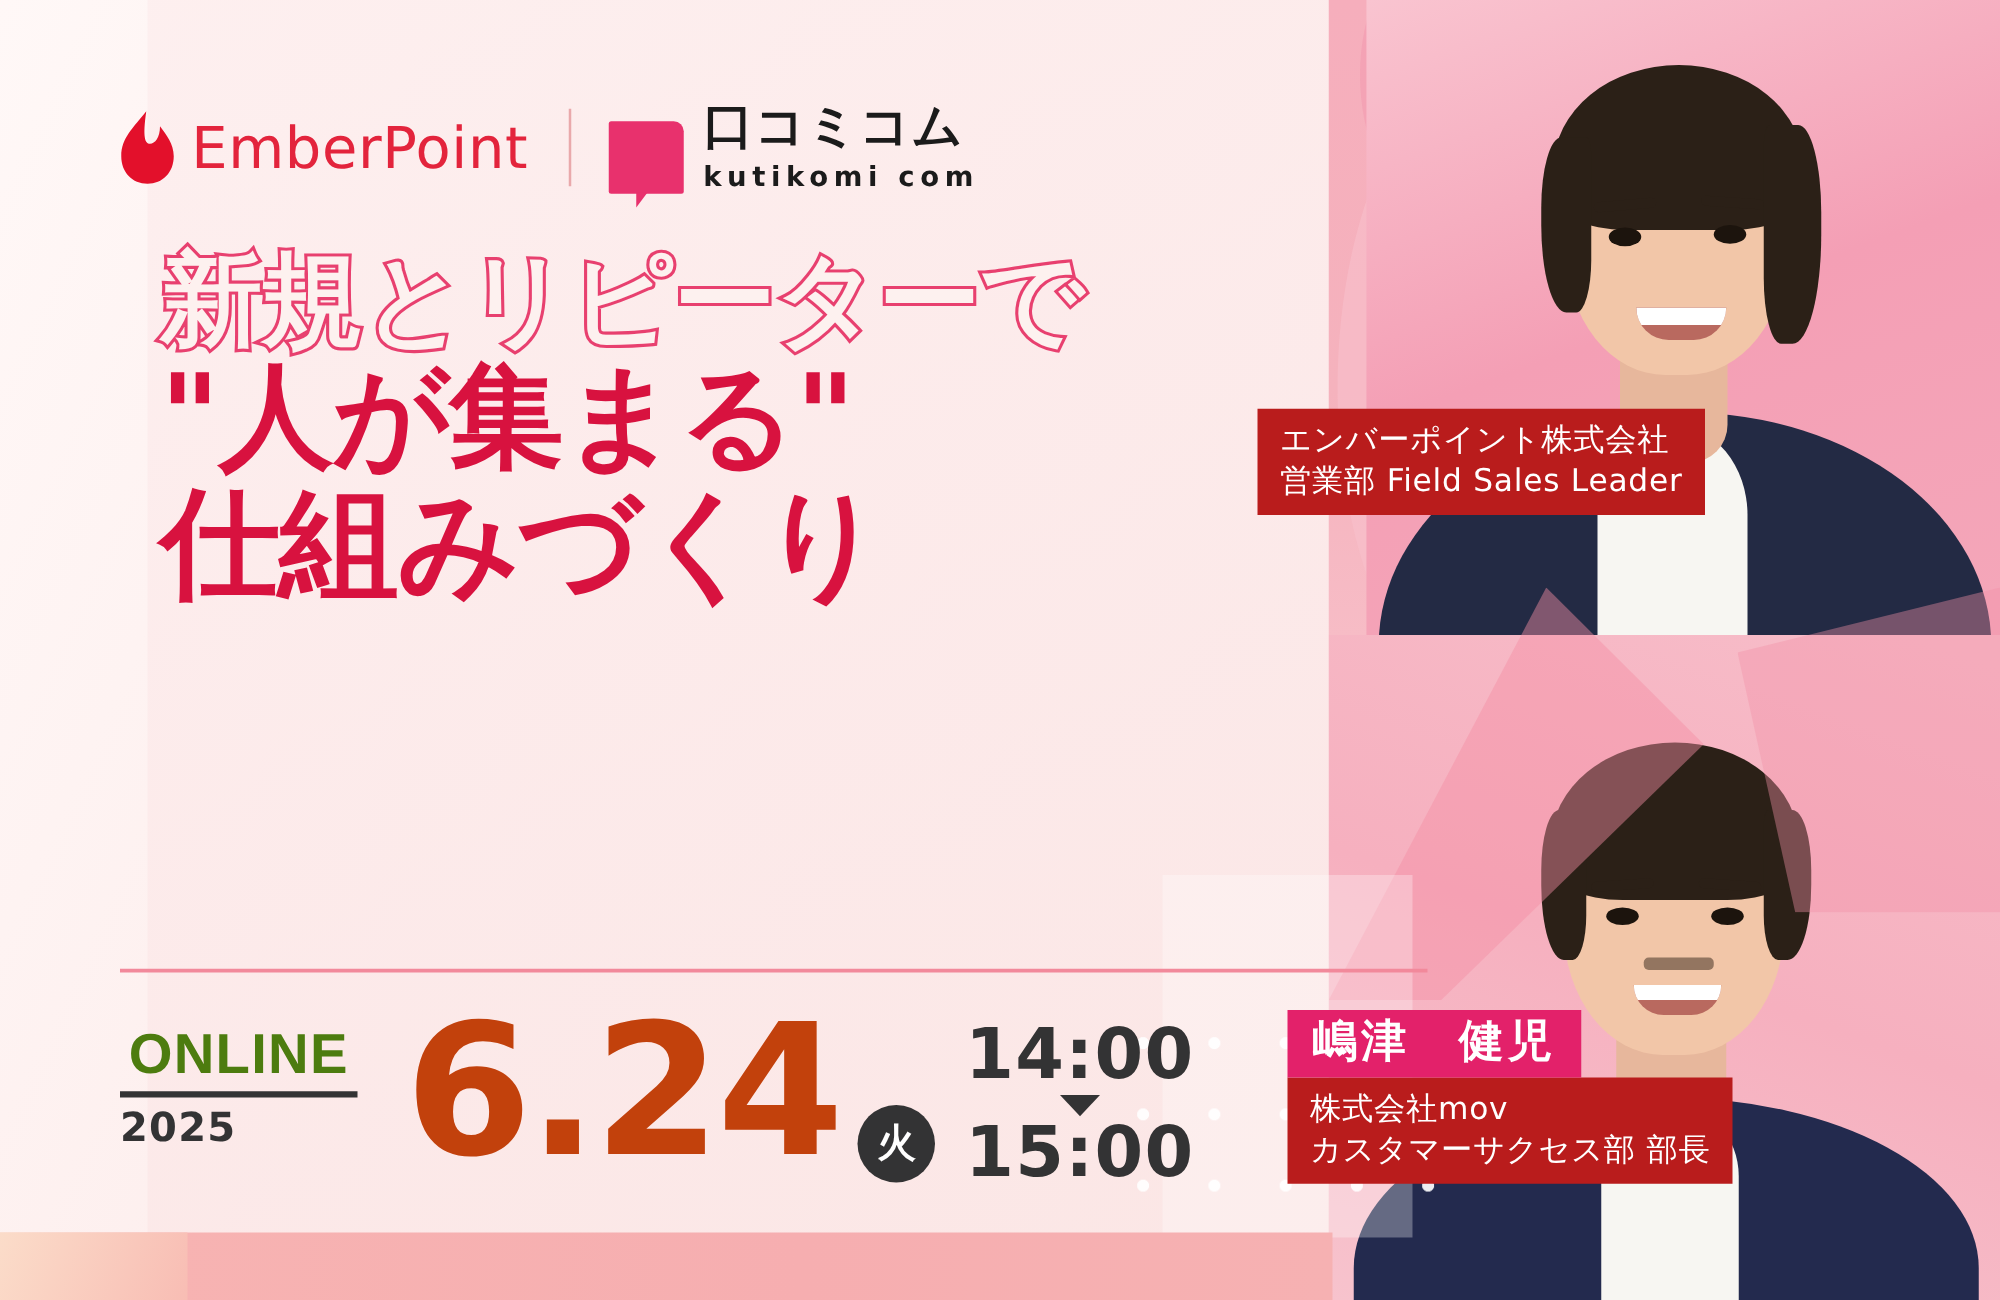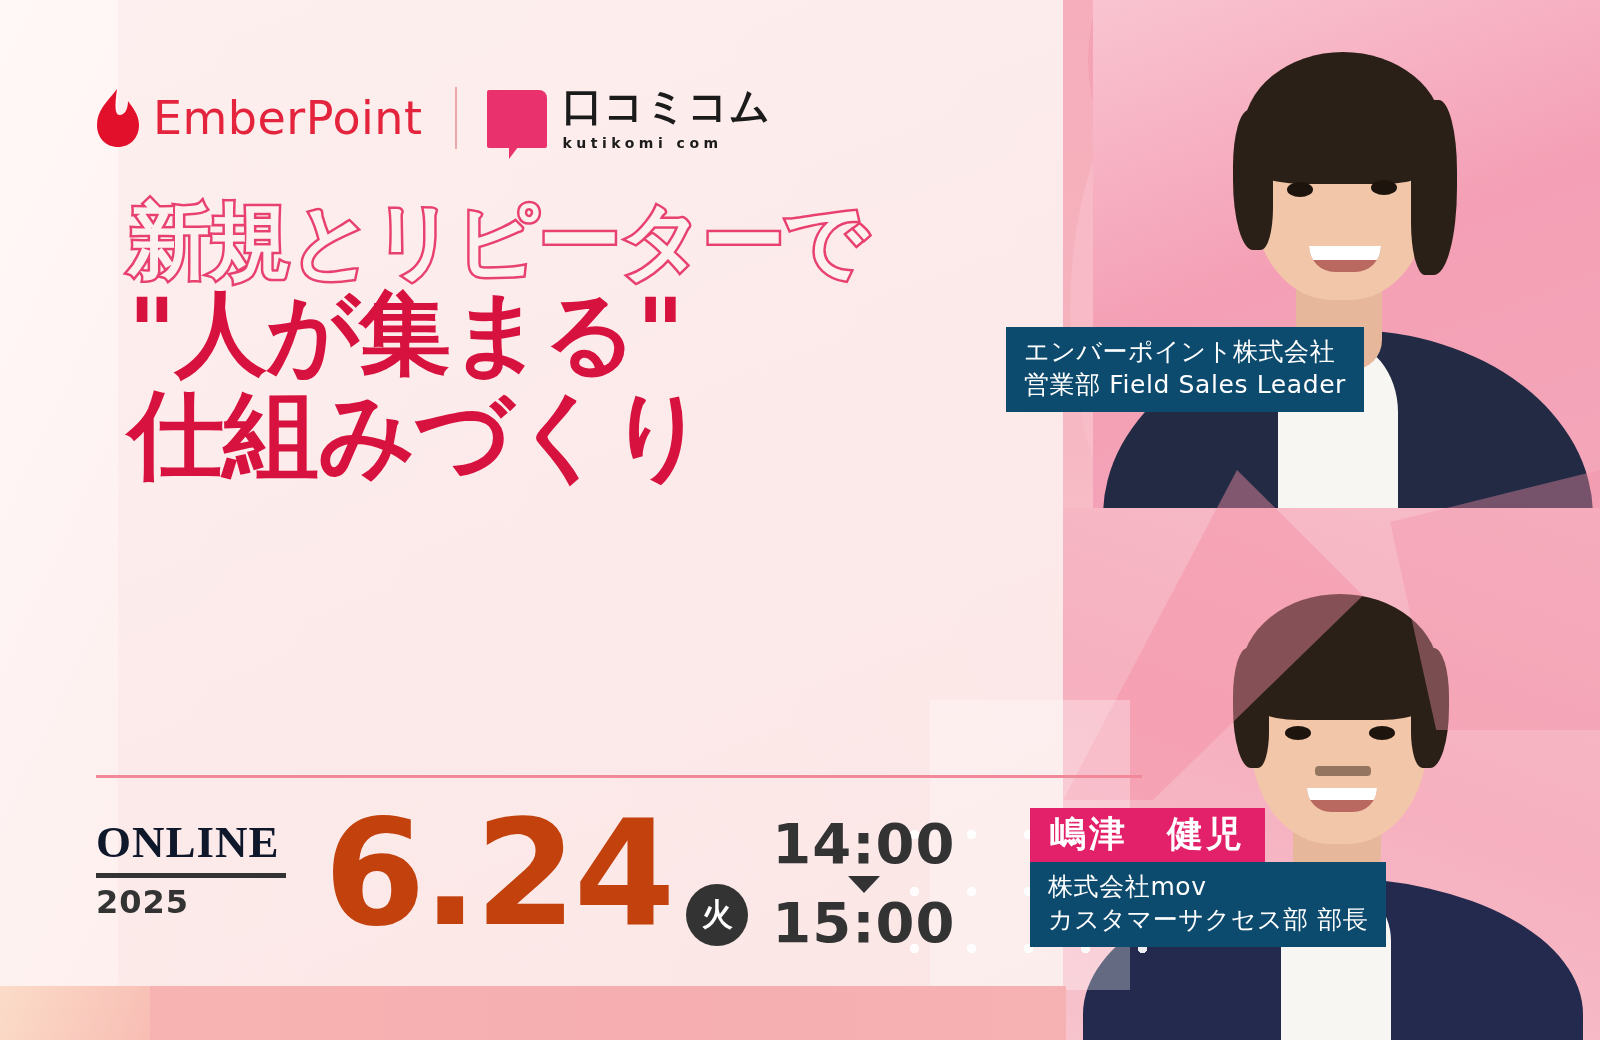--- a/index.html
+++ b/index.html
@@ -69,36 +69,36 @@
   
   .logo-row{position:absolute;left:95px;top:82px;display:flex;align-items:center;height:72px;}
   .flame{width:46px;height:60px;position:relative;margin-right:12px;flex:0 0 auto;}
   .ember-word{
     font-size:46px;letter-spacing:.5px;color:#e3243c;font-weight:400;
     font-family:"DejaVu Sans",sans-serif;line-height:1;
   }
   .logo-sep{
     width:2px;height:62px;background:#e9a9ab;margin:0 30px 0 32px;flex:0 0 auto;
   }
-  .kuti{display:flex;align-items:center;}
+  .kuti{display:flex;align-items:flex-end;}
   .kuti-bubble{
     width:60px;height:58px;background:#e8316d;margin-right:16px;flex:0 0 auto;
     border-radius:2px 8px 2px 2px;position:relative;margin-top:2px;
   }
   .kuti-bubble:after{
     content:"";position:absolute;left:22px;bottom:-11px;width:0;height:0;
     border-left:9px solid #e8316d;border-bottom:12px solid transparent;
   }
   .kuti-text{display:flex;flex-direction:column;}
   .kuti-jp{
     font-size:40px;font-weight:700;color:#1b1b1b;letter-spacing:1px;line-height:1;
     font-family:"DejaVu Sans",sans-serif;
   }
   .kuti-en{
-    font-size:14px;font-weight:700;color:#1b1b1b;letter-spacing:4.5px;margin-top:9px;
+    font-size:22px;font-weight:700;color:#1b1b1b;letter-spacing:4.5px;margin-top:9px;
     font-family:"DejaVu Sans",sans-serif;
   }
 
   
   .headline{position:absolute;left:128px;top:190px;width:880px;}
   .hl-1{
     font-size:62px;font-weight:700;color:#2f2f30;letter-spacing:1px;line-height:1.02;
     font-family:"DejaVu Sans",sans-serif;
   }
   .hl-2{
@@ -119,22 +119,23 @@
 
   
   .divider{
     position:absolute;left:96px;top:775px;width:1046px;height:3px;background:#f2899b;
   }
 
   
   .footer{position:absolute;left:96px;top:806px;display:flex;align-items:flex-start;}
   .online-box{margin-top:14px;}
   .online-txt{
-    font-size:45px;font-weight:700;color:#0f172a;letter-spacing:1px;line-height:1;
-    font-family:Liberation Serif, serif;
+    font-size:45px;font-weight:700;color:#4d7c0f;letter-spacing:1px;line-height:1;
+    font-family:Liberation Sans, sans-serif;
+    text-align:center;
   }
   .online-rule{height:5px;background:#333334;margin:8px 0 8px 0;width:190px;}
   .year-txt{
     font-size:32px;font-weight:700;color:#333334;letter-spacing:1px;line-height:1;
     font-family:"DejaVu Sans",sans-serif;
   }
   .bigdate{
     font-size:146px;font-weight:700;color:#c2410c;line-height:.92;margin-left:38px;
     letter-spacing:-3px;font-family:"DejaVu Sans",sans-serif;
   }
@@ -176,21 +177,21 @@
   
   .plate{position:absolute;}
   .plate1{left:1006px;top:327px;}
   .plate2{left:1000px;top:808px;margin-left:30px;}
   .plate-name{
     background:#e3216a;color:#ffffff;font-size:36px;font-weight:700;
     padding:6px 20px 8px 20px;letter-spacing:3px;line-height:1.12;display:inline-block;
     font-family:"DejaVu Sans",sans-serif;
   }
   .plate-info{
-    background:#0c4a6e;color:#ffffff;font-size:25px;font-weight:400;
+    background:#b91c1c;color:#ffffff;font-size:25px;font-weight:400;
     padding:9px 18px 11px 18px;line-height:1.3;letter-spacing:.6px;
     font-family:"DejaVu Sans",sans-serif;white-space:pre-line;
   }
 </style>
 </head>
 <body>
 
 <div class="banner">
 
   <div class="bg-left"></div>

